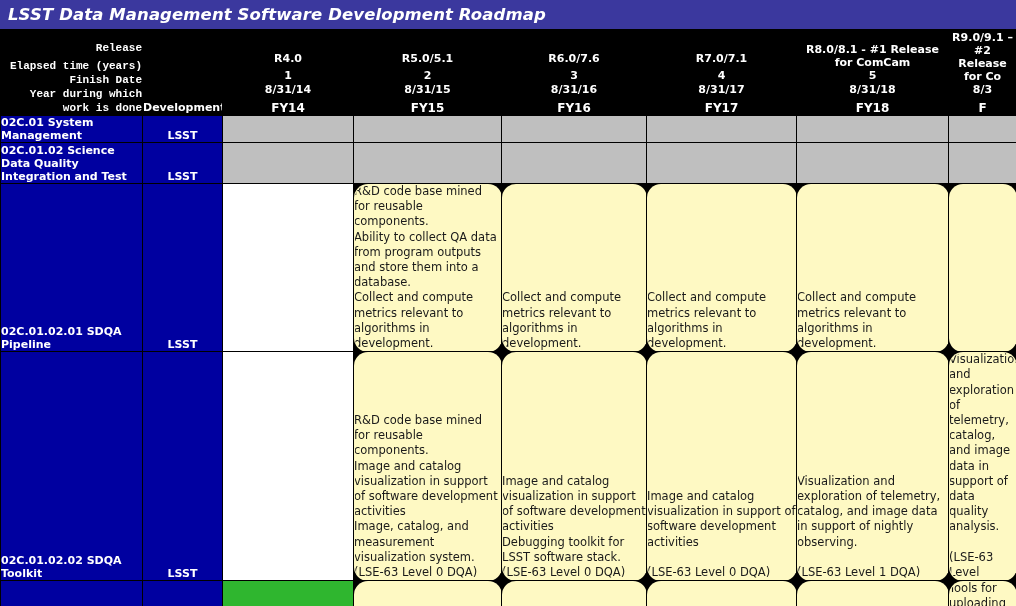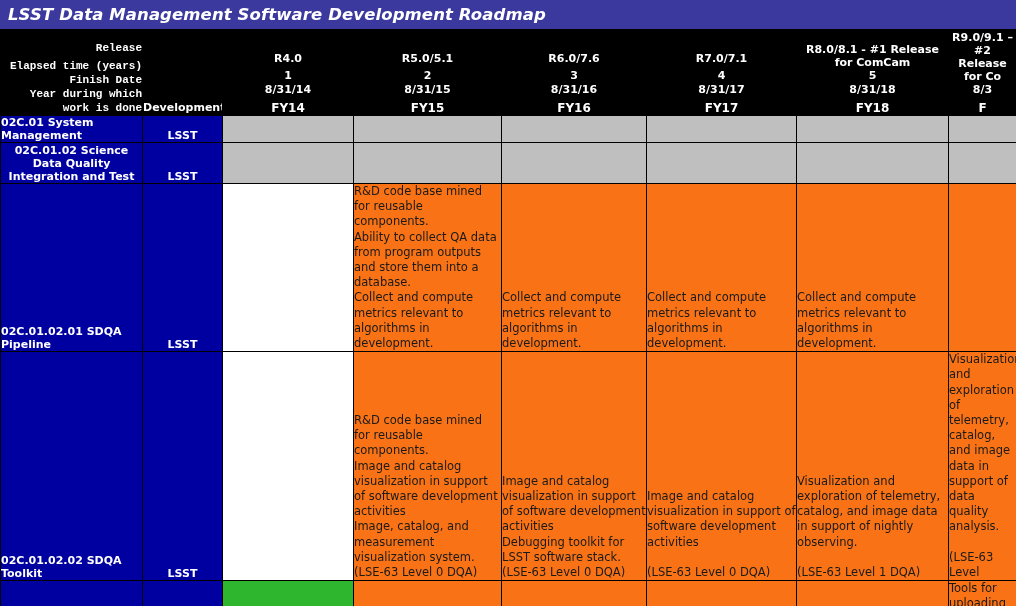--- a/index.html
+++ b/index.html
@@ -115,28 +115,28 @@
     font-size: 11.5px;
     line-height: 15.2px;
     color: #1a1a1a;
     padding: 1px 3px 2px 4px;
     vertical-align: bottom;
     font-weight: normal;
     white-space: pre-line;
     text-align: left;
   }
   .cell.gray     { background: #bfbfbf; }
-  .cell.lightgrn { background: #f97316; }
+  .cell.lightgrn { background: #fef9c3; border-radius: 14px; }
   .cell.green    { background: #2fb62f; }
   .cell.white    { background: #ffffff; }
 
   
   tr.r-hdr   td { height: 83px; }
   tr.r-sys   td { height: 16px; }
-  tr.r-sdqi  td { height: 41px; text-align: center; }
+  tr.r-sdqi  td { height: 41px; }
   tr.r-pipe  td { height: 118px; }
   tr.r-tool  td { height: 142px; }
   tr.r-l3    td { height: 66px; }
 </style>
 </head>
 <body>
 
 <div id="sheet">
 
   <div class="title-bar">

